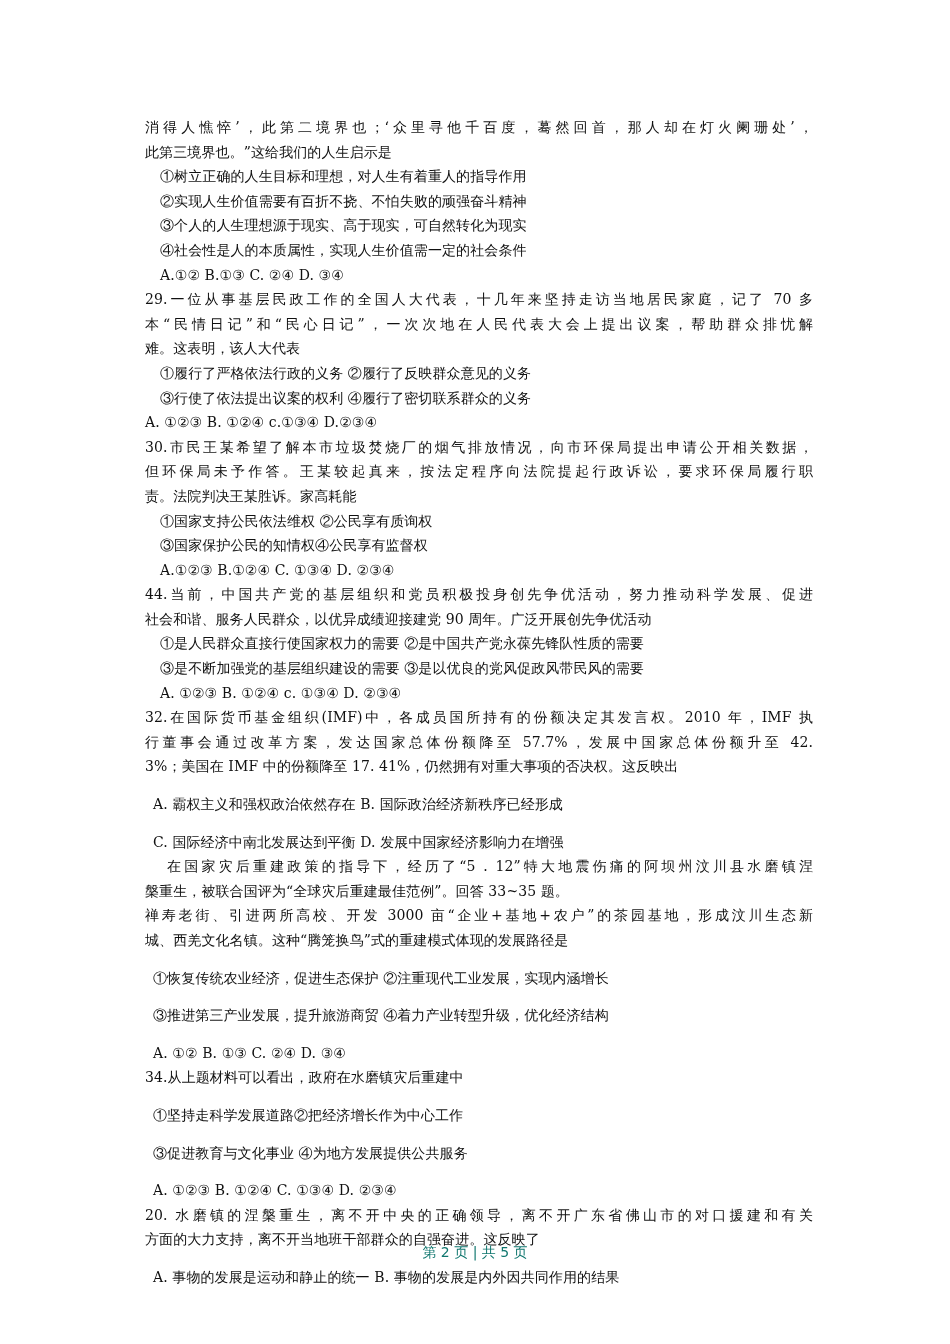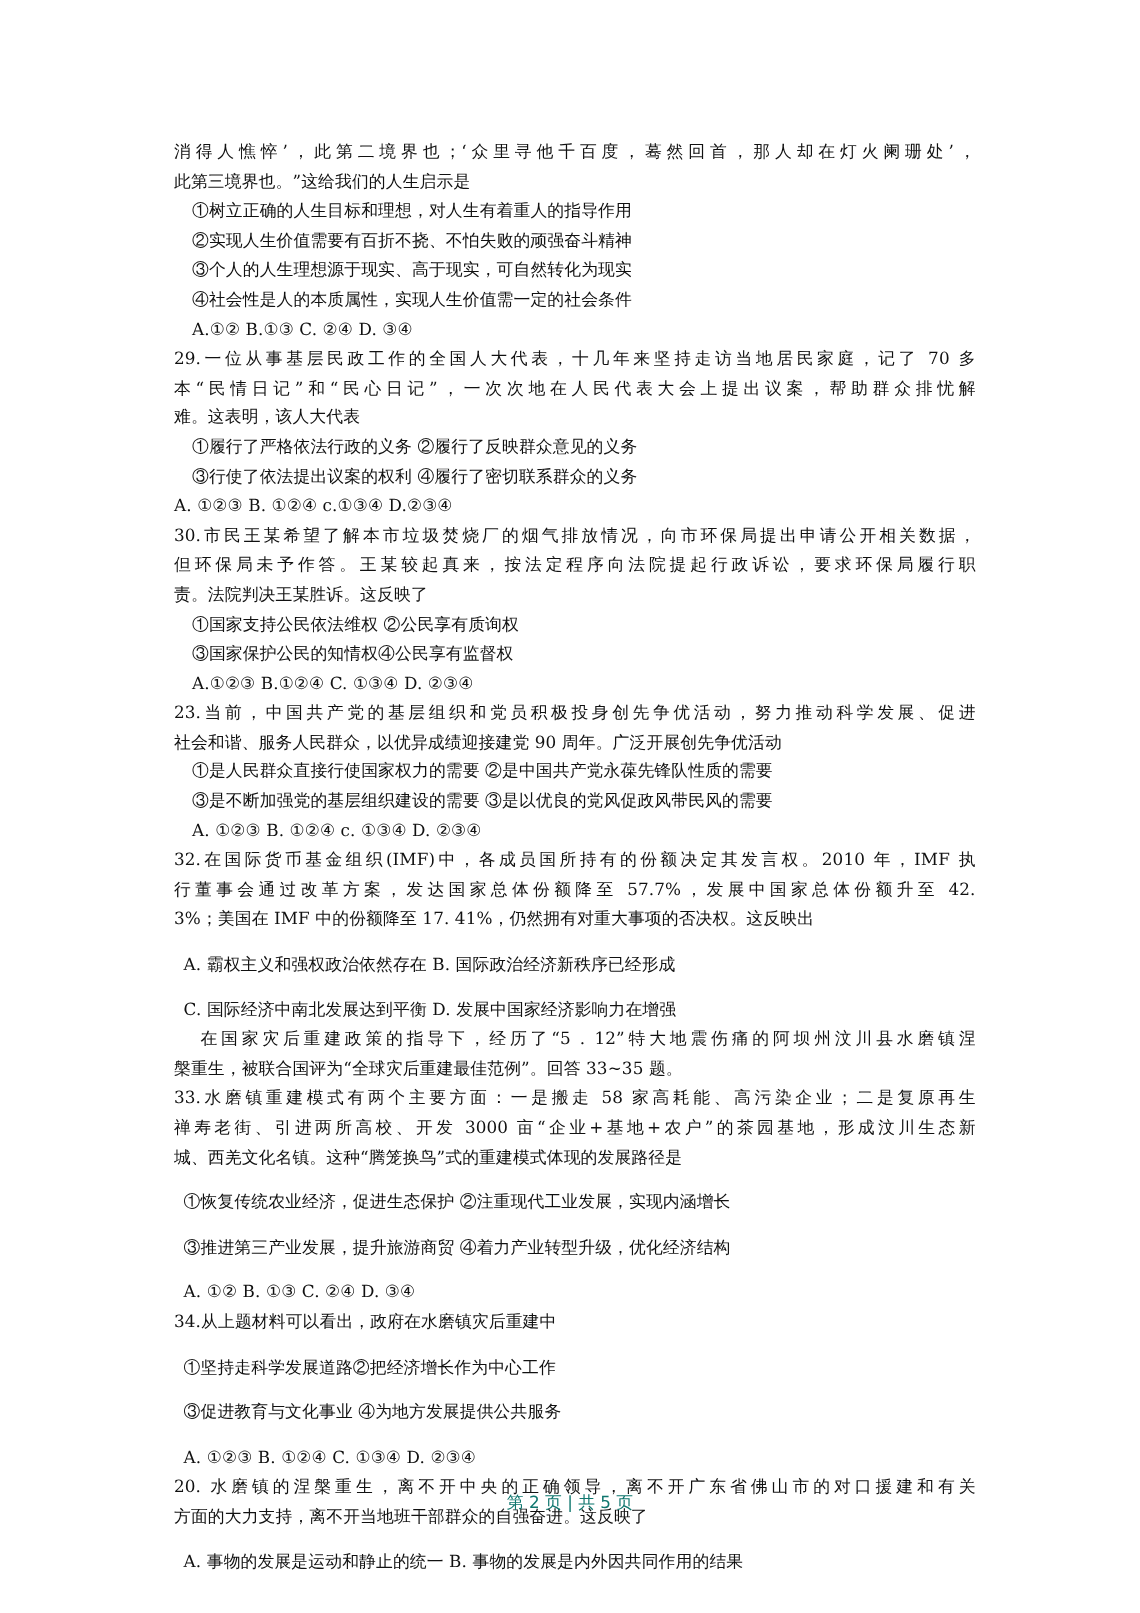--- a/index.html
+++ b/index.html
@@ -66,49 +66,48 @@
     <div class="line justify">本“民情日记”和“民心日记”，一次次地在人民代表大会上提出议案，帮助群众排忧解</div>
     <div class="line">难。这表明，该人大代表</div>
     <div class="line ind1">①履行了严格依法行政的义务  ②履行了反映群众意见的义务</div>
     <div class="line ind1">③行使了依法提出议案的权利   ④履行了密切联系群众的义务</div>
     <div class="line">A. ①②③   B. ①②④   c.①③④   D.②③④</div>
   </div>
 
   <div>
     <div class="line justify">30.市民王某希望了解本市垃圾焚烧厂的烟气排放情况，向市环保局提出申请公开相关数据，</div>
     <div class="line justify">但环保局未予作答。王某较起真来，按法定程序向法院提起行政诉讼，要求环保局履行职</div>
-    <div class="line">责。法院判决王某胜诉。这反映了</div>
+    <div class="line">责。法院判决王某胜诉。家高耗能</div>
     <div class="line ind1">①国家支持公民依法维权   ②公民享有质询权</div>
     <div class="line ind1">③国家保护公民的知情权④公民享有监督权</div>
     <div class="line ind1">A.①②③   B.①②④   C. ①③④   D. ②③④</div>
   </div>
 
   <div>
-    <div class="line justify">23.当前，中国共产党的基层组织和党员积极投身创先争优活动，努力推动科学发展、促进</div>
+    <div class="line justify">44.当前，中国共产党的基层组织和党员积极投身创先争优活动，努力推动科学发展、促进</div>
     <div class="line">社会和谐、服务人民群众，以优异成绩迎接建党 90 周年。广泛开展创先争优活动</div>
     <div class="line ind1">①是人民群众直接行使国家权力的需要   ②是中国共产党永葆先锋队性质的需要</div>
     <div class="line ind1">③是不断加强党的基层组织建设的需要   ③是以优良的党风促政风带民风的需要</div>
     <div class="line ind1">A. ①②③   B. ①②④   c. ①③④   D. ②③④</div>
   </div>
 
   <div>
     <div class="line justify">32.在国际货币基金组织(IMF)中，各成员国所持有的份额决定其发言权。2010 年，IMF 执</div>
     <div class="line justify">行董事会通过改革方案，发达国家总体份额降至 57.7%，发展中国家总体份额升至 42.</div>
     <div class="line">3%；美国在 IMF 中的份额降至 17. 41%，仍然拥有对重大事项的否决权。这反映出</div>
     <div class="line ind2">A. 霸权主义和强权政治依然存在   B. 国际政治经济新秩序已经形成</div>
     <div class="line ind2">C. 国际经济中南北发展达到平衡  D. 发展中国家经济影响力在增强</div>
   </div>
 
   <div>
     <div class="line justify ind3">在国家灾后重建政策的指导下，经历了“5 . 12”特大地震伤痛的阿坝州汶川县水磨镇涅</div>
     <div class="line">槃重生，被联合国评为“全球灾后重建最佳范例”。回答 33~35 题。</div>
   </div>
 
   <div>
-    <div class="line justify">33.水磨镇重建模式有两个主要方面：一是搬走 58 家高耗能、高污染企业；二是复原再生</div>
     <div class="line justify">禅寿老街、引进两所高校、开发 3000 亩“企业+基地+农户”的茶园基地，形成汶川生态新</div>
     <div class="line">城、西羌文化名镇。这种“腾笼换鸟”式的重建模式体现的发展路径是</div>
     <div class="line ind2">①恢复传统农业经济，促进生态保护   ②注重现代工业发展，实现内涵增长</div>
     <div class="line ind2">③推进第三产业发展，提升旅游商贸   ④着力产业转型升级，优化经济结构</div>
     <div class="line ind2">A. ①②   B. ①③   C. ②④   D. ③④</div>
   </div>
 
   <div>
     <div class="line">34.从上题材料可以看出，政府在水磨镇灾后重建中</div>
     <div class="line ind2">①坚持走科学发展道路②把经济增长作为中心工作</div>

